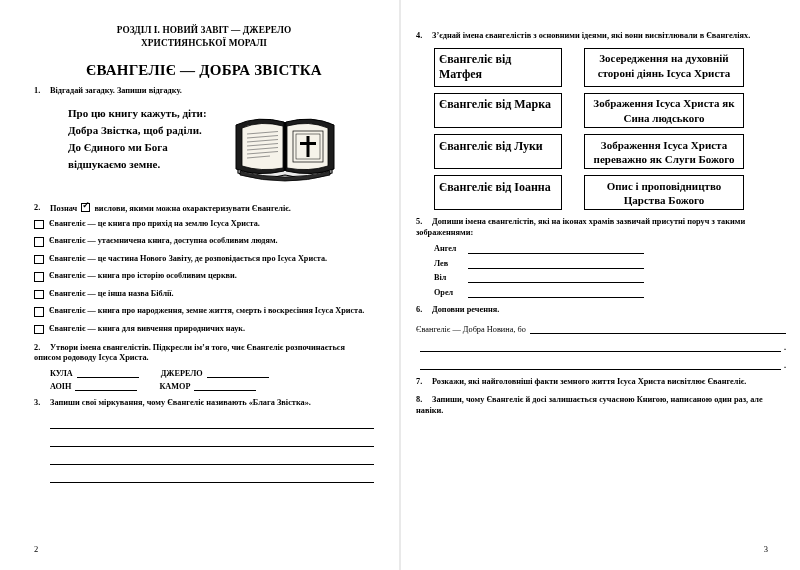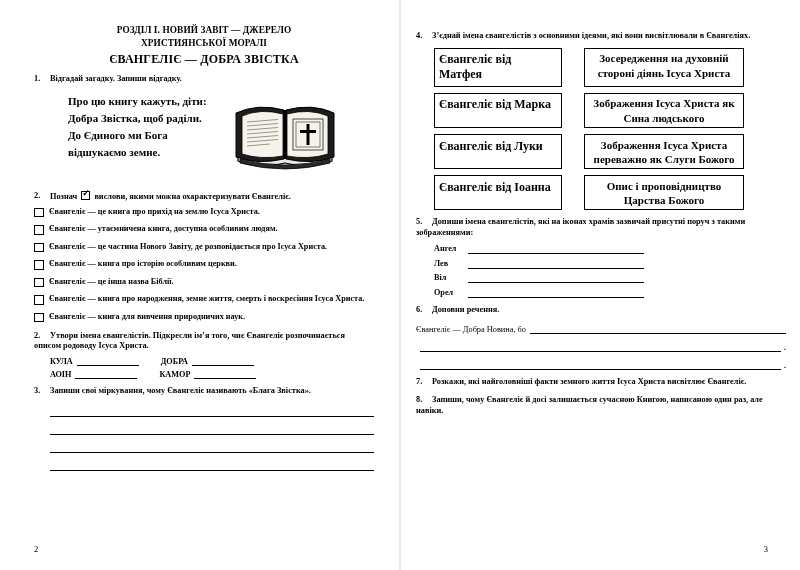--- a/index.html
+++ b/index.html
@@ -19,22 +19,22 @@
             background: linear-gradient(to right, rgba(0,0,0,0.05), rgba(0,0,0,0.12), rgba(0,0,0,0.05)); }
 
   .content-left { position: absolute; left: 34px; top: 24px; width: 340px; }
   .content-right { position: absolute; left: 16px; top: 24px; width: 370px; }
 
   .title-main {
     font-weight: bold; font-size: 9.3px; text-align: center;
     line-height: 1.35; letter-spacing: 0.1px;
   }
   .title-sub {
-    font-weight: bold; font-size: 12px; text-align: center;
-    margin-top: 3px; letter-spacing: 0.2px;
+    font-weight: bold; font-size: 15px; text-align: center;
+    margin-top: 13px; letter-spacing: 0.2px;
   }
 
   .item { position: relative; margin-top: 7px; font-size: 8.3px; line-height: 1.32; }
   .item .num { position: absolute; left: 0; top: 0; font-weight: bold; width: 14px; }
   .item .body { margin-left: 16px; font-weight: bold; }
 
   .riddle { margin: 6px 0 0 0; position: relative; height: 92px; }
   .riddle-text {
     position: absolute; left: 34px; top: 2px; font-size: 11px;
     line-height: 1.55; font-weight: bold; width: 150px;
@@ -214,21 +214,21 @@
       </div>
 
       <div class="words">
         <div class="words-row">
           <div class="word-cell">
             <span class="word-label">КУЛА</span>
             <span class="wline w1"></span>
           </div>
           <div class="gap"></div>
           <div class="word-cell">
-            <span class="word-label">ДОБРА</span>
+            <span class="word-label">ДЖЕРЕЛО</span>
             <span class="wline w2"></span>
           </div>
         </div>
         <div class="words-row">
           <div class="word-cell">
             <span class="word-label">АОІН</span>
             <span class="wline w1"></span>
           </div>
           <div class="gap"></div>
           <div class="word-cell">

